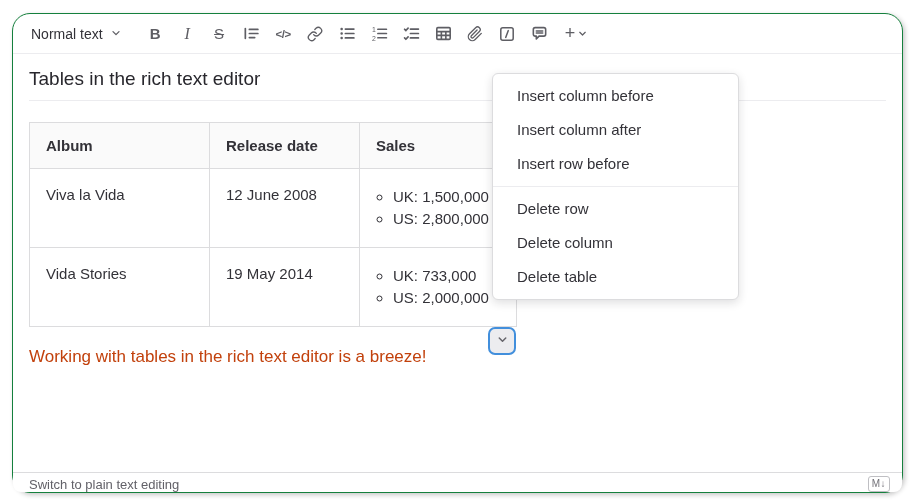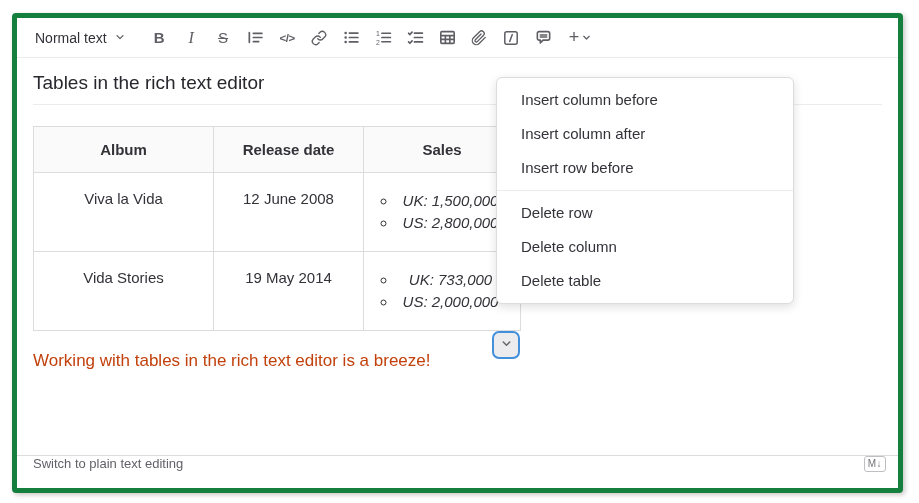--- a/index.html
+++ b/index.html
@@ -4,21 +4,21 @@
 <style>
   * { box-sizing: border-box; }
   html,body { margin:0; padding:0; }
   body {
     width:919px; height:503px; background:#fff;
     font-family:"Liberation Sans", sans-serif;
     color:#333238; overflow:hidden; position:relative;
   }
   .editor {
     position:absolute; left:12px; top:13px; width:891px; height:480px;
-    background:#fff; border:5px solid #15803d; border-radius:4px;
+    background:#fff; border:1px solid #15803d; border-radius:18px;
     box-shadow:2px 2px 5px rgba(0,0,0,0.22);
   }
   
   .toolbar {
     display:flex; align-items:center; height:40px; padding:0 14px;
     border-bottom:1px solid #ececef; gap:3px;
   }
   .style-select {
     display:flex; align-items:center; gap:7px; font-size:14px; color:#333238;
     padding:4px 4px; margin-right:12px; cursor:pointer; background:none; border:none;
@@ -37,43 +37,43 @@
   .glyph-plus   { font-size:18px; font-weight:400; margin-right:2px; }
   .tbtn-wide { width:40px; }
   
   .content { padding:0 16px; }
   h1.doc-title {
     margin:13px 0 0 0; padding-bottom:9px; font-size:19px; line-height:24px;
     font-weight:400; color:#28272d; border-bottom:1px solid #ececef;
   }
   table.rte-table { border-collapse:collapse; margin-top:21px; font-size:15px; }
   .rte-table th, .rte-table td {
-    border:1px solid #dcdcde; text-align:center; vertical-align:top;
+    border:1px solid #dcdcde; text-align:left; vertical-align:top;
   }
   .rte-table th { background:#fafafa; padding:14px 16px; font-weight:700; font-size:15px; }
   .rte-table td { padding:16px; line-height:20px; }
   .rte-table td.album-cell { }
-  ul.sales-list { margin:0; padding-left:17px; list-style-type:circle;font-style:italic; }
+  ul.sales-list { margin:0; padding-left:17px; list-style-type:circle; }
   ul.sales-list li { margin:2px 0; }
   p.body-paragraph { margin:19px 0 0 0; font-size:17px; line-height:21px; color:#c2410c; }
   
   .editor-footer {
-    position:absolute; left:0; right:0; bottom:0; height:33px;
-    border-top:1px solid #dcdcde; display:flex; align-items:flex-start;
+    position:absolute; left:0; right:0; bottom:0; height:20px;
+    border-top:1px solid #dcdcde; display:flex; align-items:flex-end;
     justify-content:space-between; padding:0 12px 0 16px;
     border-radius:0 0 8px 8px; background:#fff;
   }
   .switch-link { font-size:13px; color:#626168; background:none; border:none; padding:0; cursor:pointer; font-family:inherit; }
   .md-badge {
     font-size:10px; color:#737278; border:1px solid #bfbfc3; border-radius:3px;
     padding:1px 3px; line-height:12px; letter-spacing:0.5px;
   }
   
   .table-menu {
-    position:absolute; left:479px; top:59px; width:298px;
+    position:absolute; left:479px; top:59px; width:247px;
     background:#fff; border:1px solid #dcdcde; border-radius:6px;
     box-shadow:0 3px 10px rgba(31,30,36,0.14); padding:5px 0; z-index:10;
   }
   .menu-item {
     padding:8px 24px; font-size:15px; line-height:18px; color:#333238; cursor:pointer;
   }
   .menu-divider { height:1px; background:#ececef; margin:5px 0; }
   
   .table-toggle {
     position:absolute; left:475px; top:313px; width:28px; height:28px;

